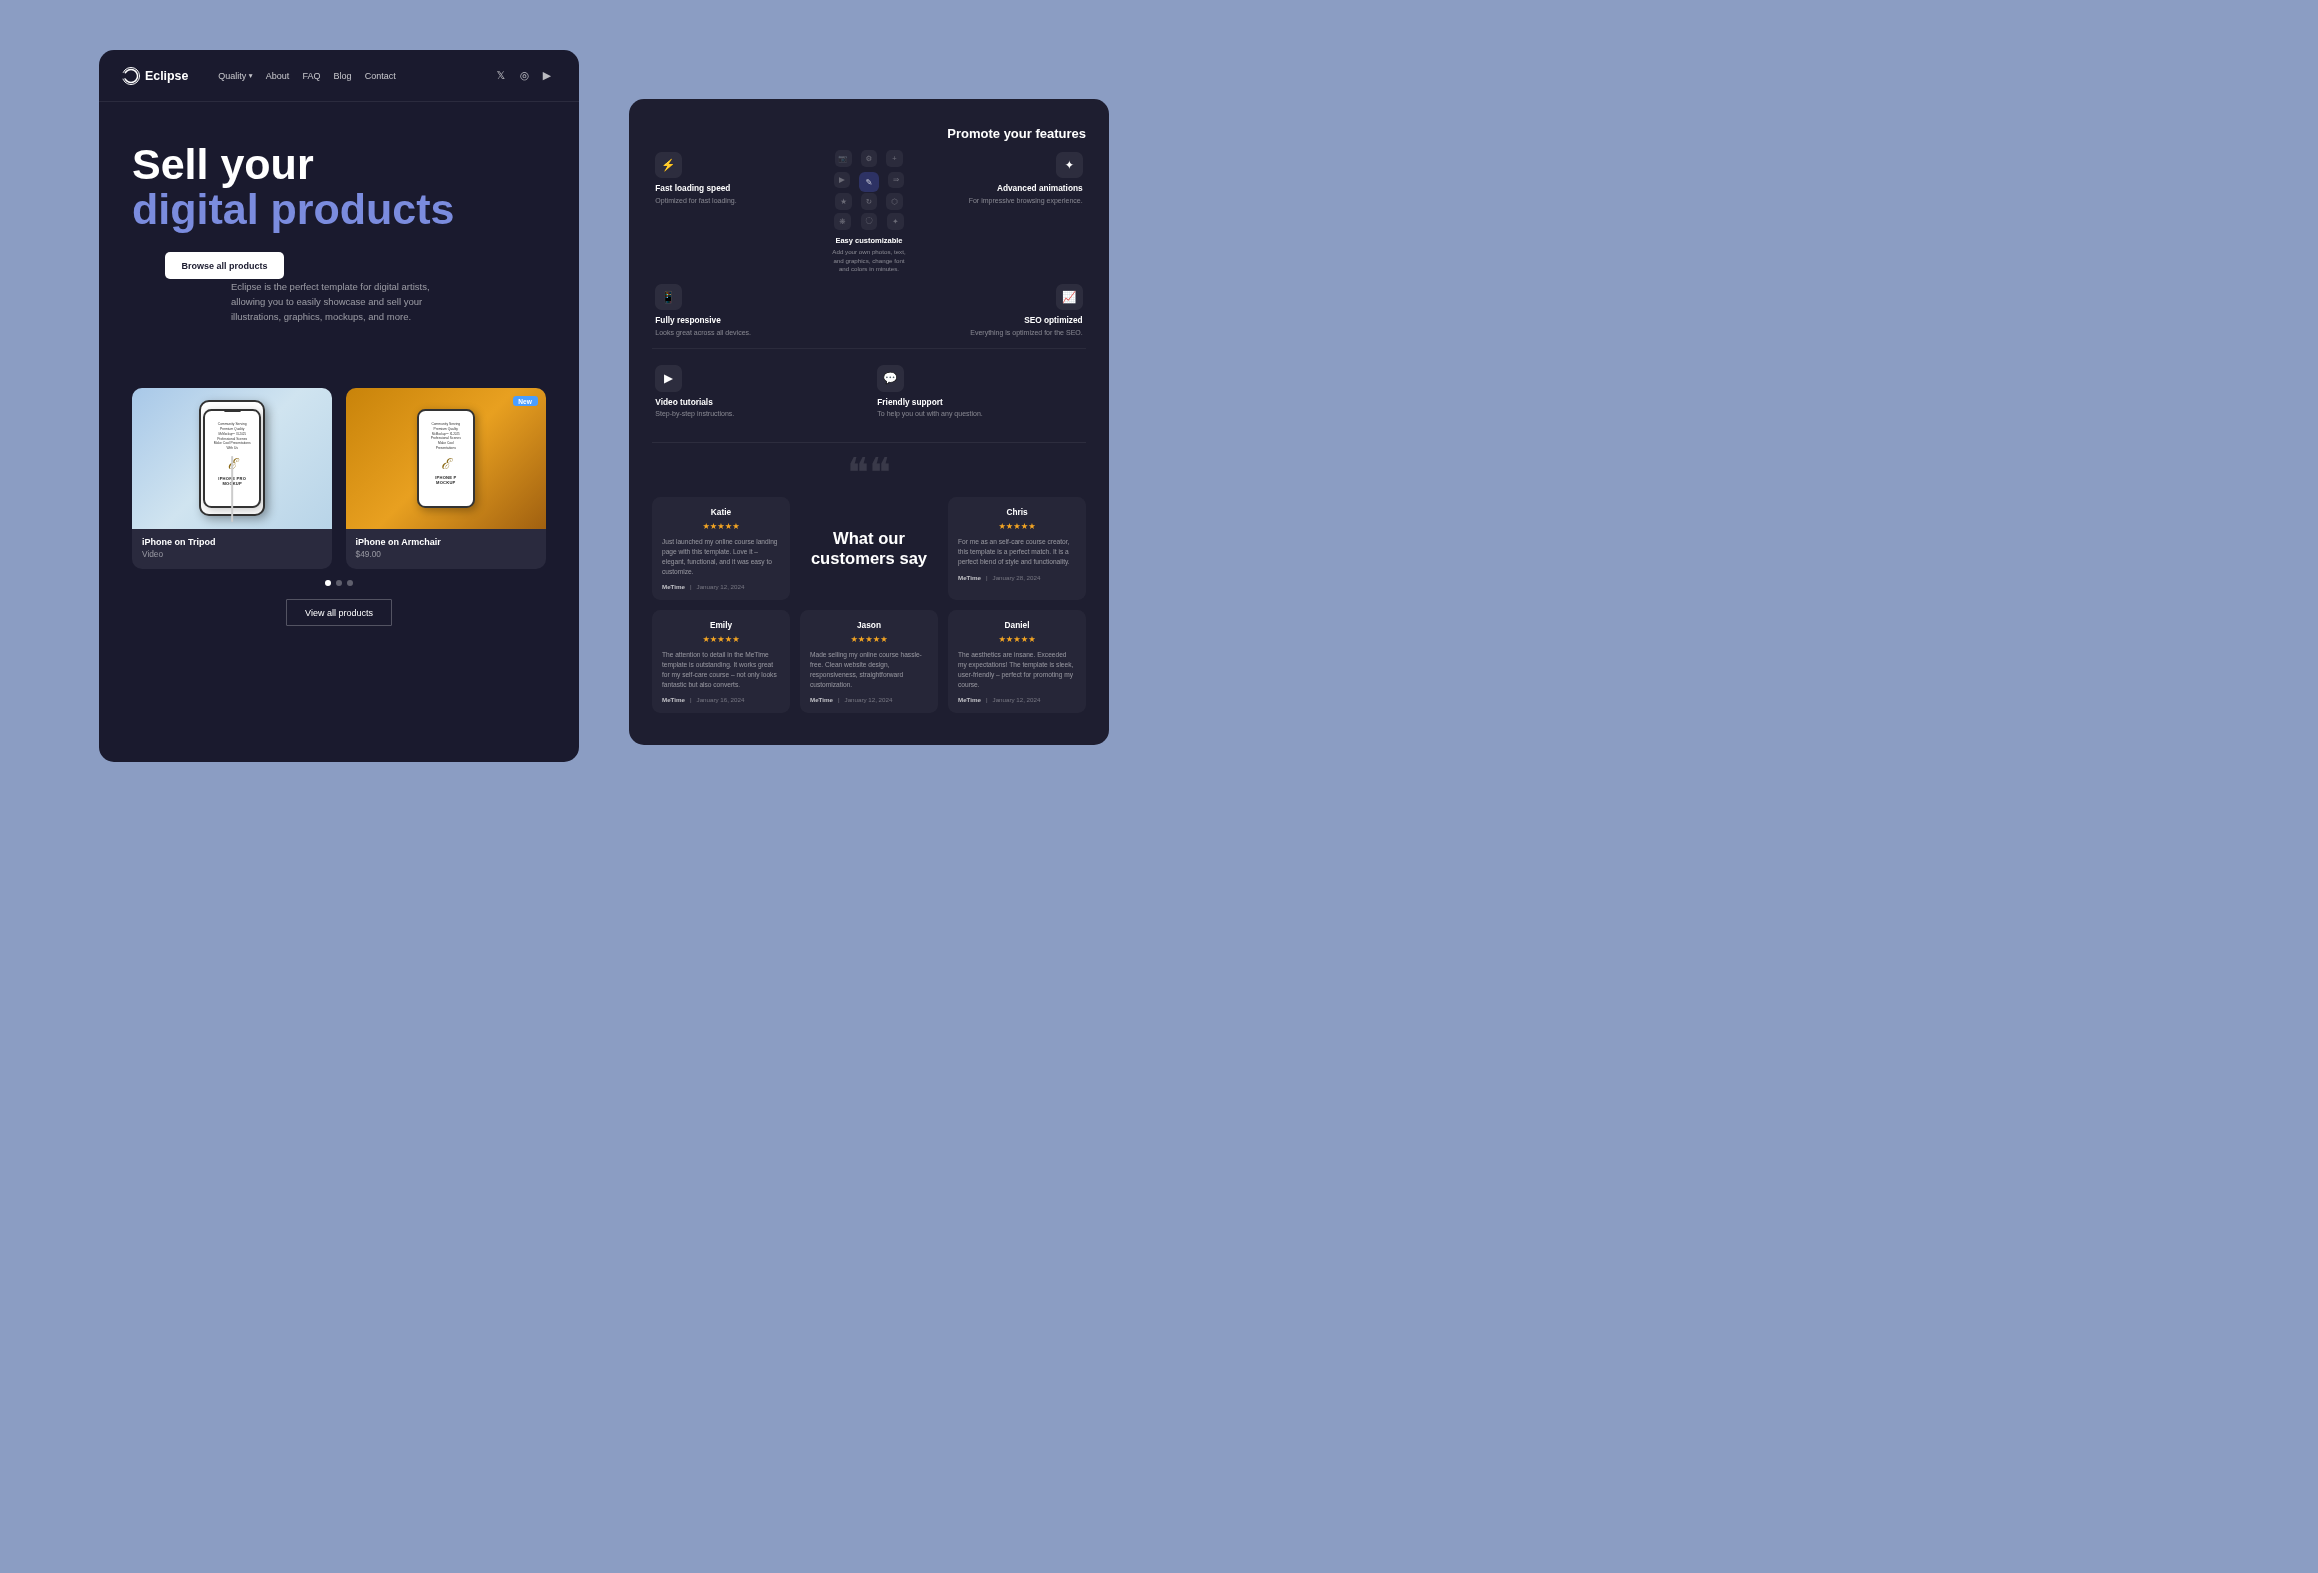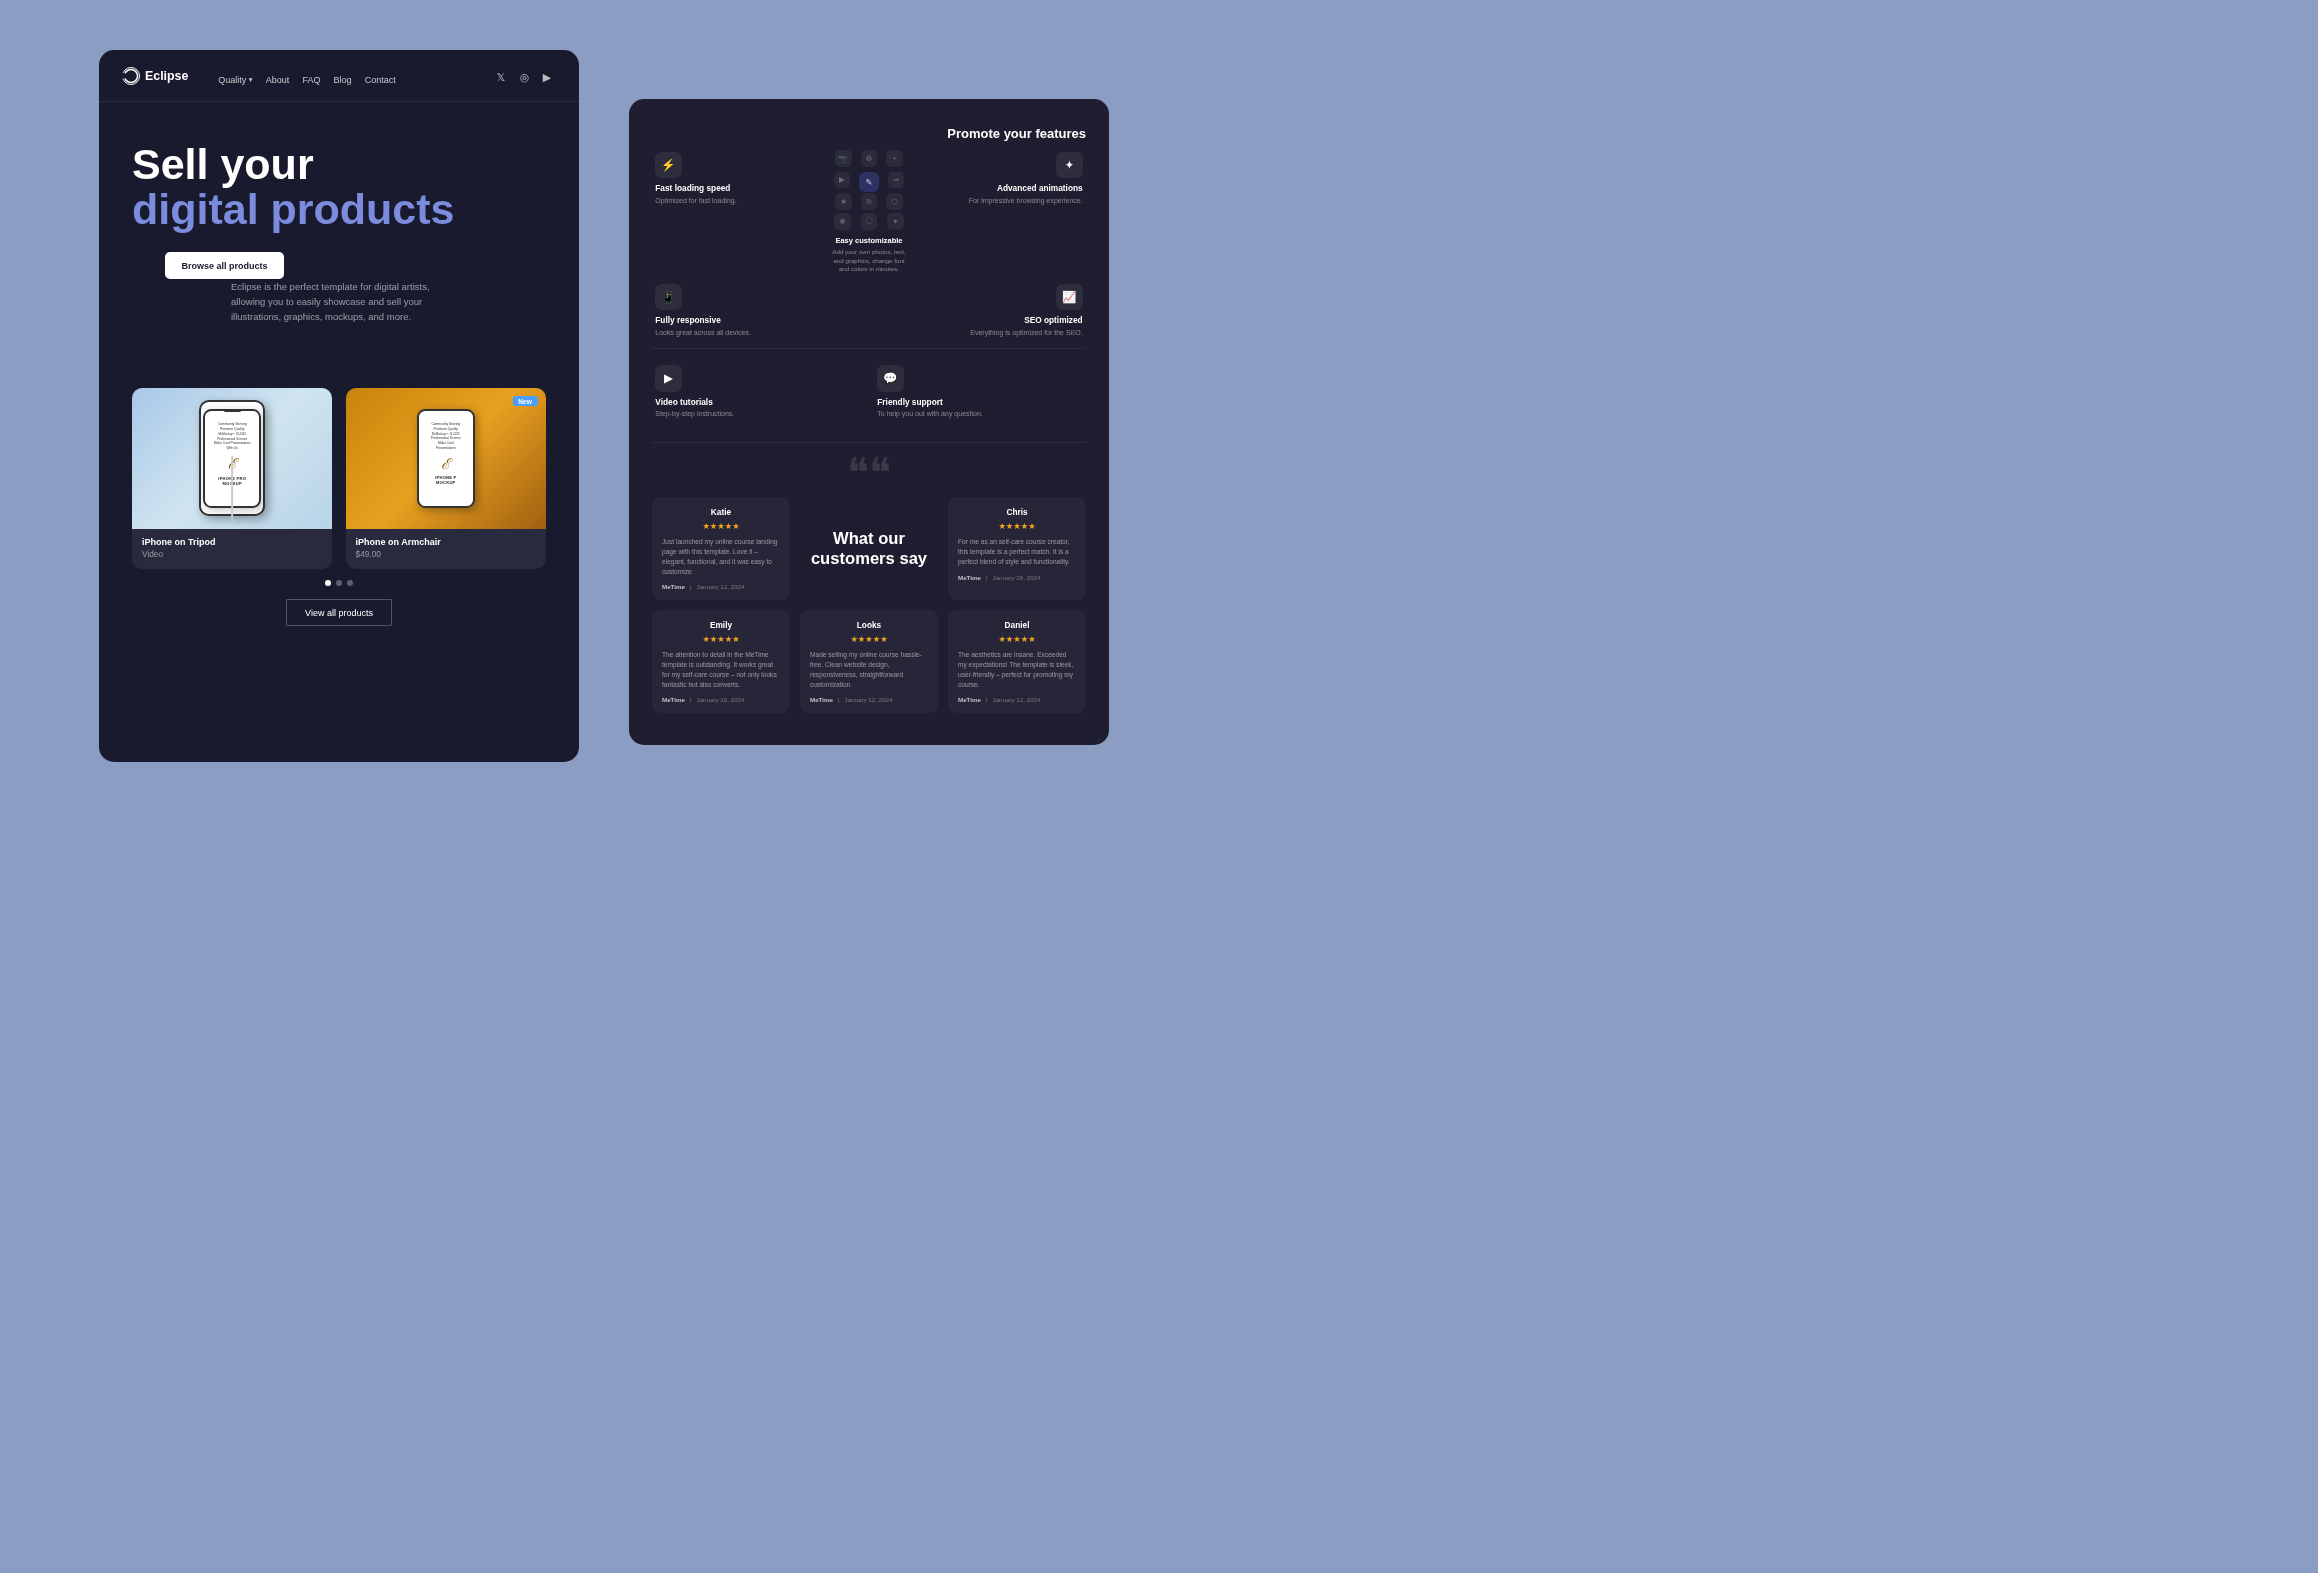--- a/index.html
+++ b/index.html
@@ -21,21 +21,21 @@
       height: 712px;
       background: #1a1a2e;
       border-radius: 15px;
       overflow: hidden;
       color: #fff;
     }
 
     
     .nav {
       display: flex;
-      align-items: flex-end;
+      align-items: center;
       padding: 16.6px 23px;
       border-bottom: 0.8px solid rgba(255,255,255,0.08);
       gap: 16.6px;
     }
     .logo {
       display: flex;
       align-items: center;
       gap: 5px;
       font-size: 12.4px;
       font-weight: 600;
@@ -603,21 +603,21 @@
         <div class="stars">★★★★★</div>
         <div class="testimonial-text">The attention to detail in the MeTime template is outstanding. It works great for my self-care course – not only looks fantastic but also converts.</div>
         <div class="testimonial-meta">
           <span class="testimonial-brand">MeTime</span>
           <span class="testimonial-date">|</span>
           <span class="testimonial-date">January 16, 2024</span>
         </div>
       </div>
 
       <div class="testimonial-card">
-        <div class="testimonial-name">Looks</div>
+        <div class="testimonial-name">Jason</div>
         <div class="stars">★★★★★</div>
         <div class="testimonial-text">Made selling my online course hassle-free. Clean website design, responsiveness, straightforward customization.</div>
         <div class="testimonial-meta">
           <span class="testimonial-brand">MeTime</span>
           <span class="testimonial-date">|</span>
           <span class="testimonial-date">January 12, 2024</span>
         </div>
       </div>
 
       <div class="testimonial-card">

